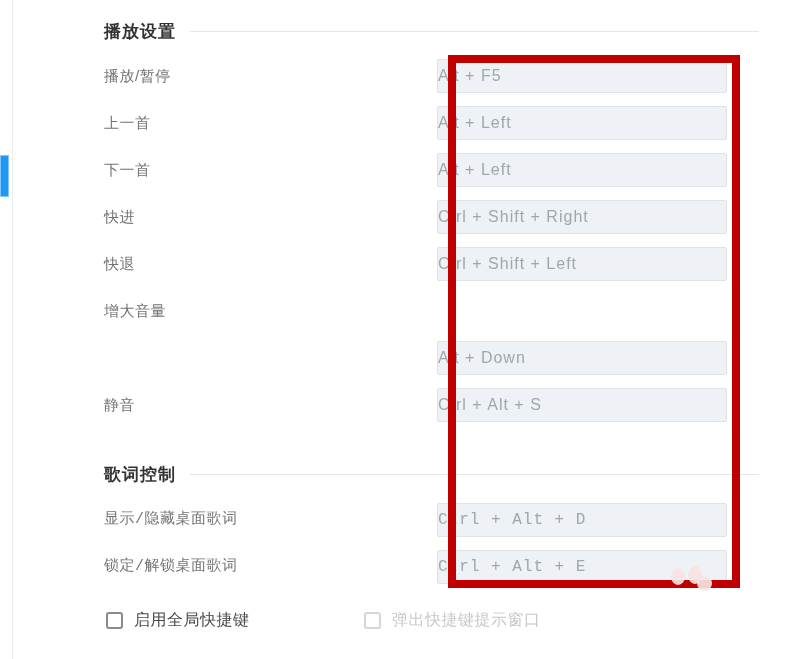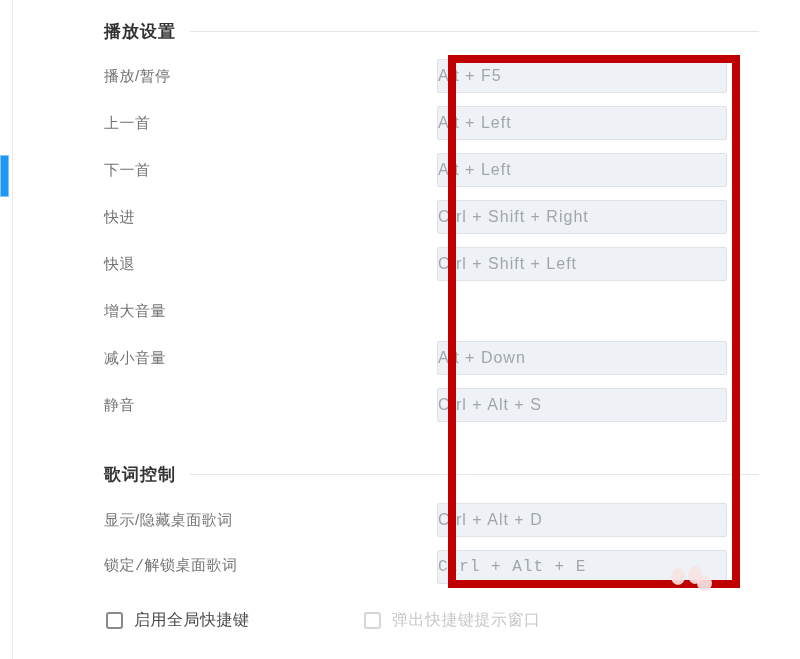--- a/index.html
+++ b/index.html
@@ -203,39 +203,38 @@
     <div class="shortcut-field">
       <span class="val">Ctrl + Shift + Right</span>
     </div>
   </div>
 
   <div class="setting-row" style="top:294px;">
     <span class="row-label">增大音量</span>
   </div>
 
   <div class="setting-row" style="top:341px;">
-    <span class="row-label">减小音量</span>
     <div class="shortcut-field">
       <span class="val">Alt + Down</span>
     </div>
   </div>
 
   <div class="setting-row" style="top:388px;">
     <span class="row-label">静音</span>
     <div class="shortcut-field">
       <span class="val">Ctrl + Alt + S</span>
     </div>
   </div>
 
   <div class="section-header" style="top:463px;">
     <span class="title">歌词控制</span>
     <span class="rule"></span>
   </div>
 
-  <div class="setting-row" style="top:503px;">
+  <div class="setting-row" style="top:503px;font-family:Liberation Mono, monospace;">
     <span class="row-label">显示/隐藏桌面歌词</span>
     <div class="shortcut-field">
       <span class="val">Ctrl + Alt + D</span>
     </div>
   </div>
 
   <div class="setting-row" style="top:550px;font-family:Liberation Mono, monospace;">
     <span class="row-label">锁定/解锁桌面歌词</span>
     <div class="shortcut-field">
       <span class="val">Ctrl + Alt + E</span>

